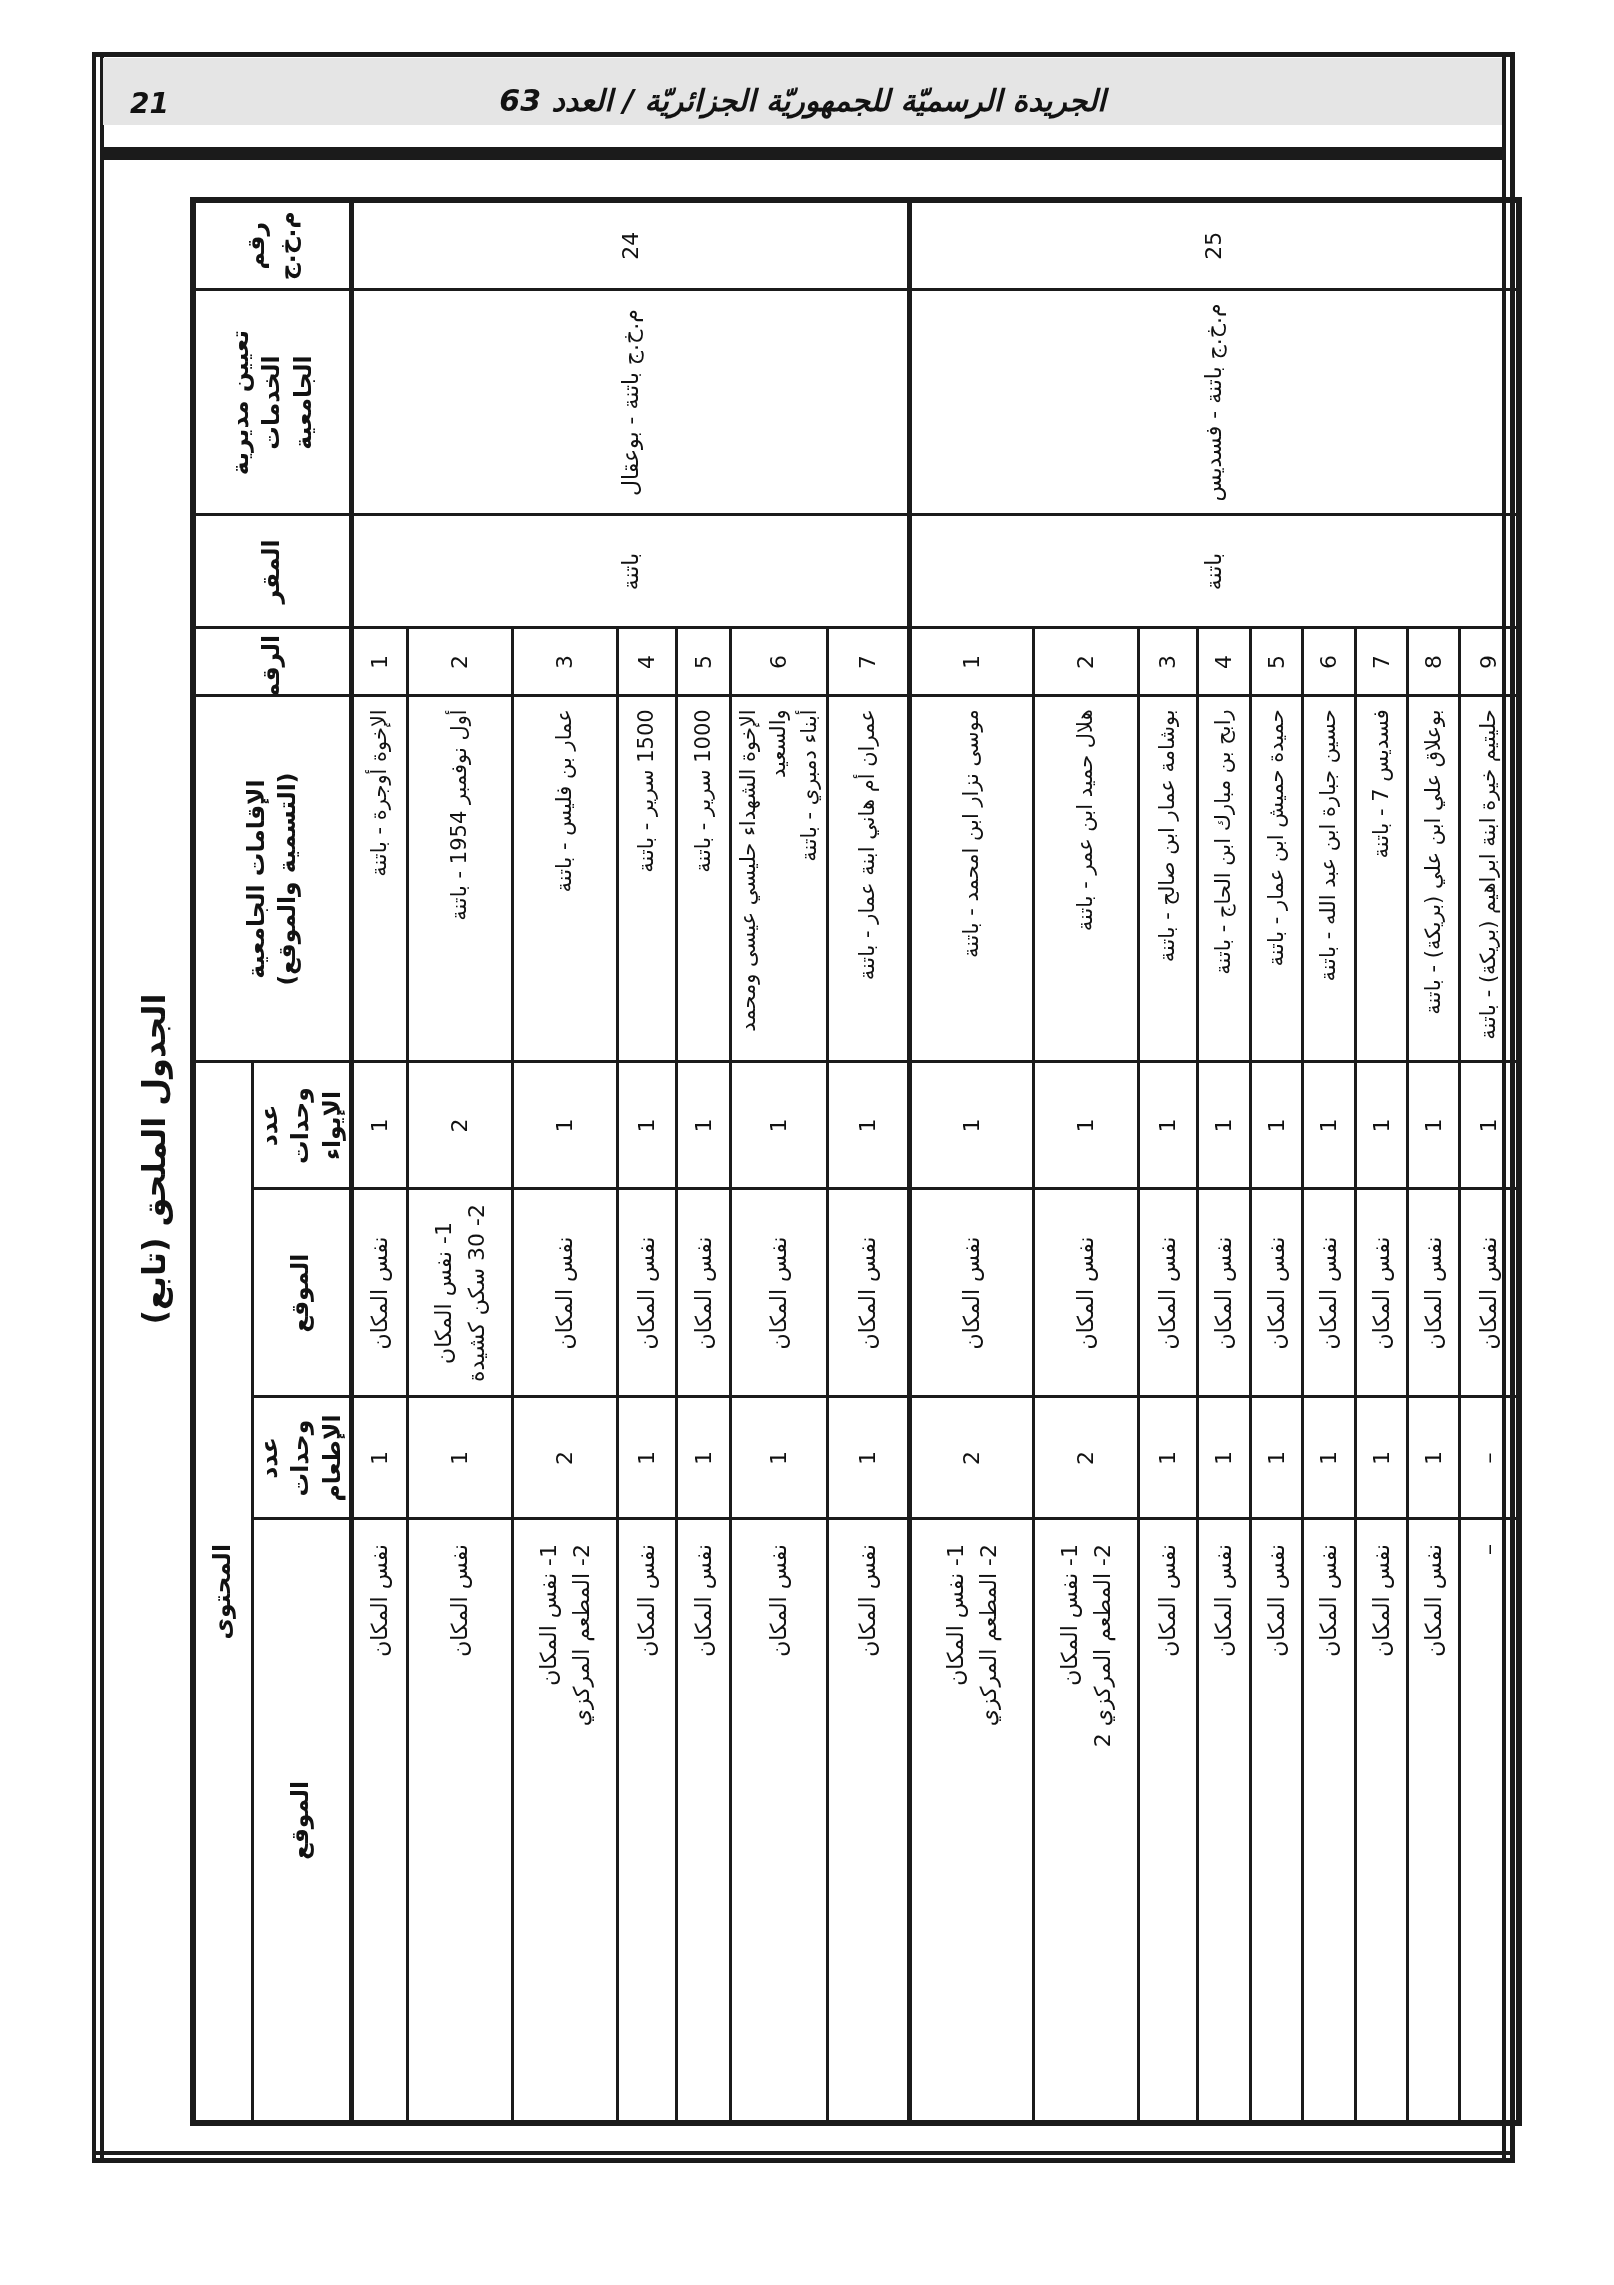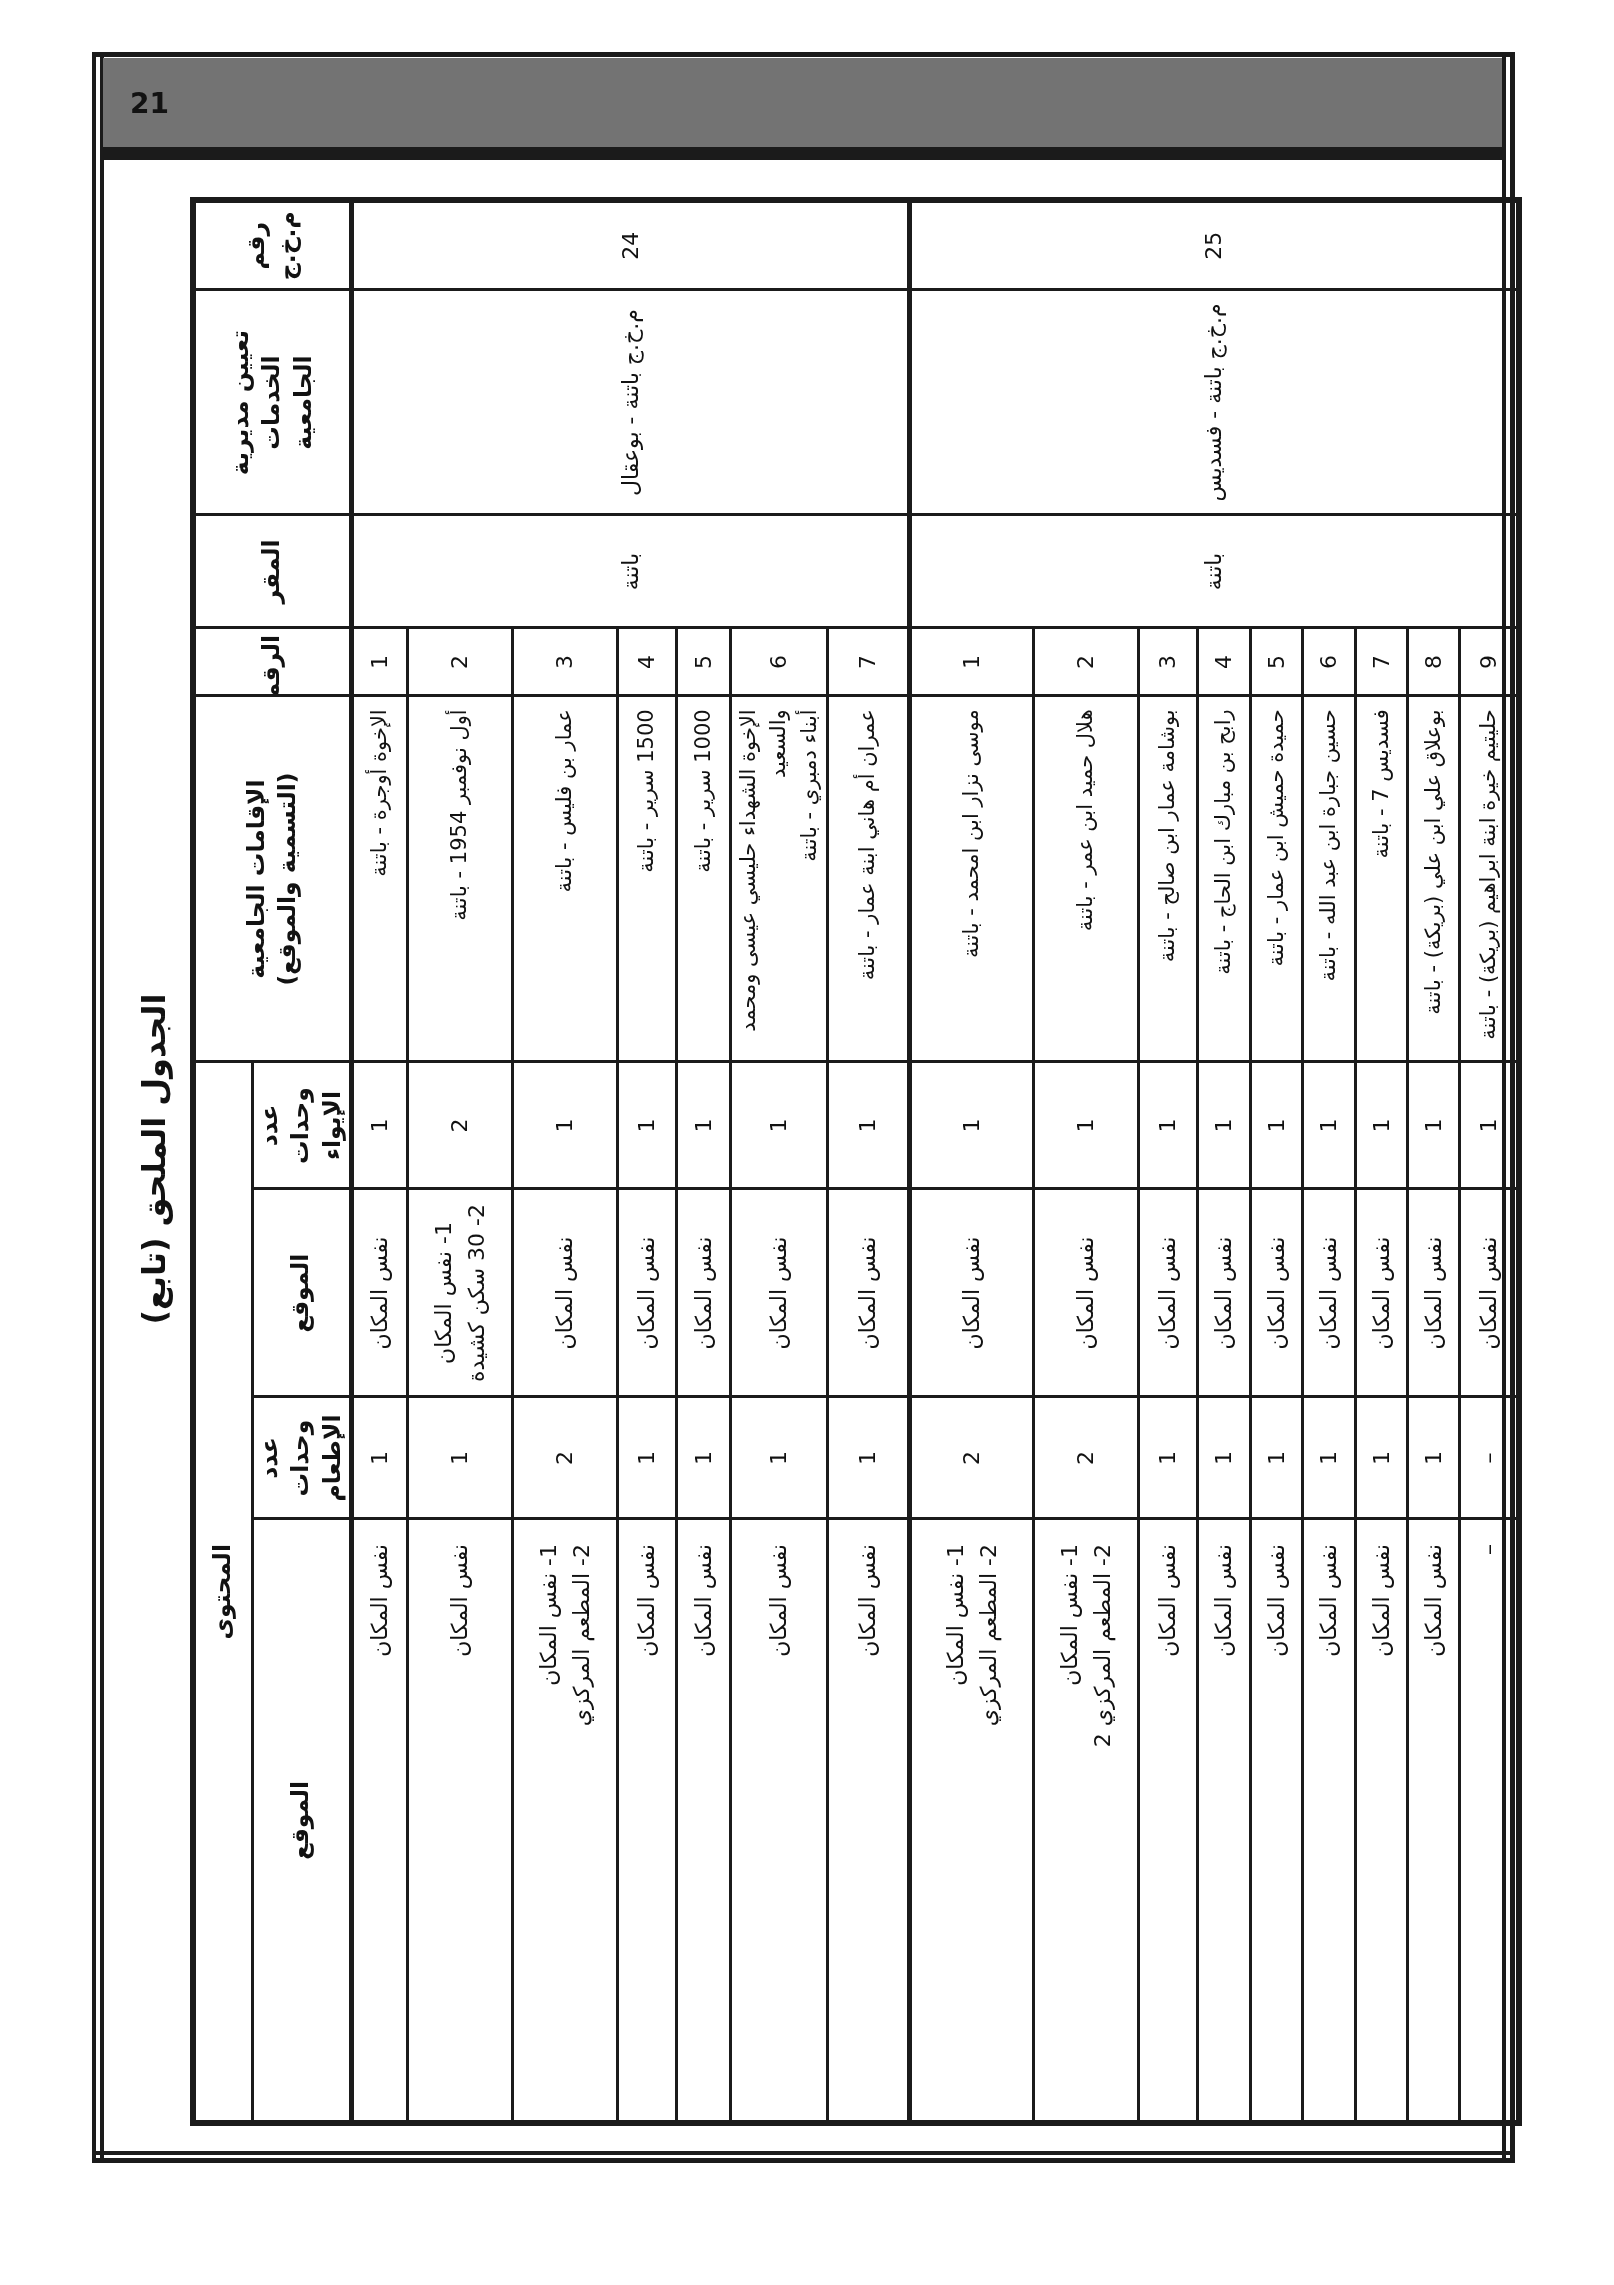--- a/index.html
+++ b/index.html
@@ -11,22 +11,23 @@
   .frame-line { position:absolute; background:#1b1b1b; }
   #frame-top    { left:92px; top:52px;   width:1423px; height:5.4px; }
   #frame-left-a { left:92px; top:52px;   width:3.6px;    height:2111px; }
   #frame-left-b { left:100px; top:52px;   width:3.6px;    height:2111px; }
   #frame-right-a{ left:1502px; top:52px;  width:3.6px;    height:2111px; }
   #frame-right-b{ left:1510px; top:52px;  width:5.4px;    height:2111px; }
   #frame-bot-a  { left:92px; top:2151px; width:1423px; height:3.6px; }
   #frame-bot-b  { left:92px; top:2158px; width:1423px; height:5.4px; }
 
   .header-band {
-    position:absolute; left:103px; top:58px; width:1399px; height:89px;
-    background:#737373;
+    position:absolute; left:103px; top:58px; width:1399px; height:67px;
+    background:#e5e5e5;
+    font-style:italic;
   }
   .page-number {
     position:absolute; left:27px; top:29px;
     font-size:28px; font-weight:bold;
   }
   .journal-title {
     position:absolute; left:0; right:0; top:25px; text-align:center;
     font-size:30px; font-weight:bold; direction:rtl;
   }
   .dates {
@@ -68,20 +69,21 @@
 <div class="frame-line" id="frame-top"></div>
 <div class="frame-line" id="frame-left-a"></div>
 <div class="frame-line" id="frame-left-b"></div>
 <div class="frame-line" id="frame-right-a"></div>
 <div class="frame-line" id="frame-right-b"></div>
 <div class="frame-line" id="frame-bot-a"></div>
 <div class="frame-line" id="frame-bot-b"></div>
 
 <div class="header-band">
   <div class="page-number">21</div>
+  <div class="journal-title">الجريدة الرسميّة للجمهوريّة الجزائريّة / العدد 63</div>
 </div>
 <div class="black-bar"></div>
 
 <div class="rotated-block">
   <div class="annex-title">الجدول الملحق (تابع)</div>
 
   <table class="annex">
     <colgroup>
       <col style="width:90px">
         <col style="width:225px">

